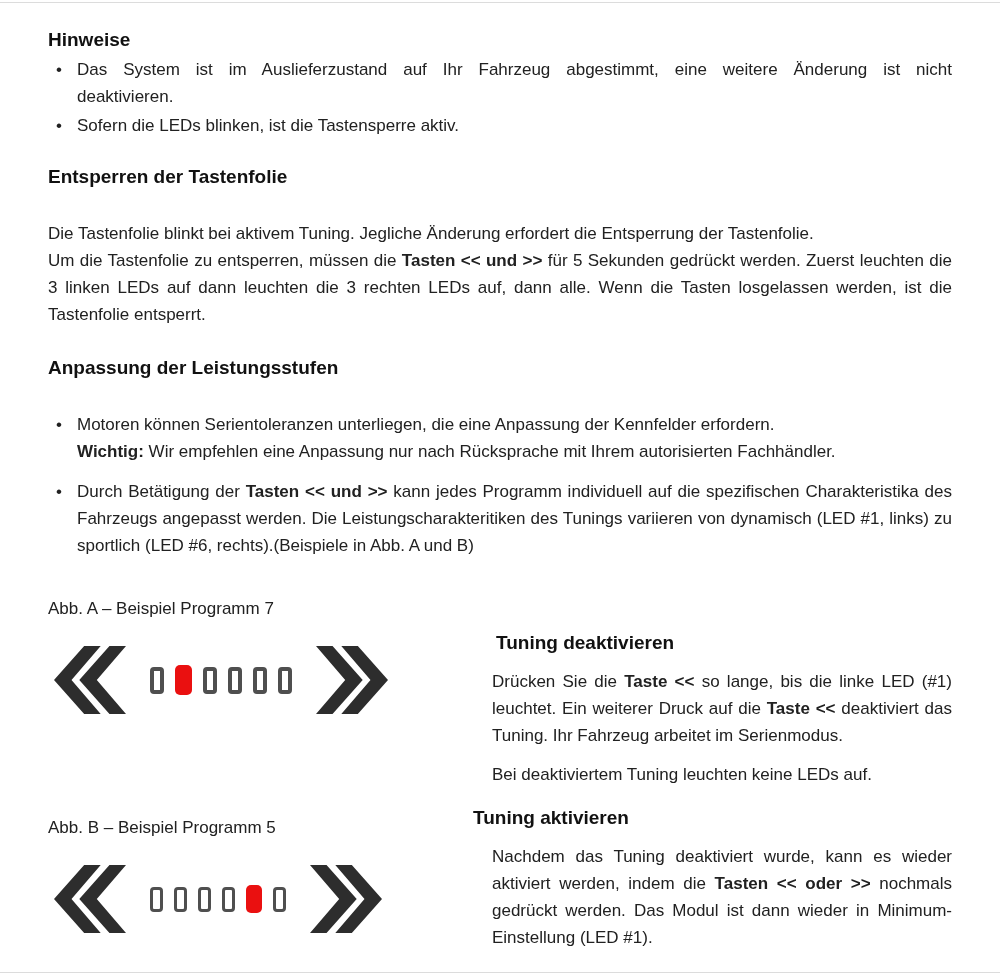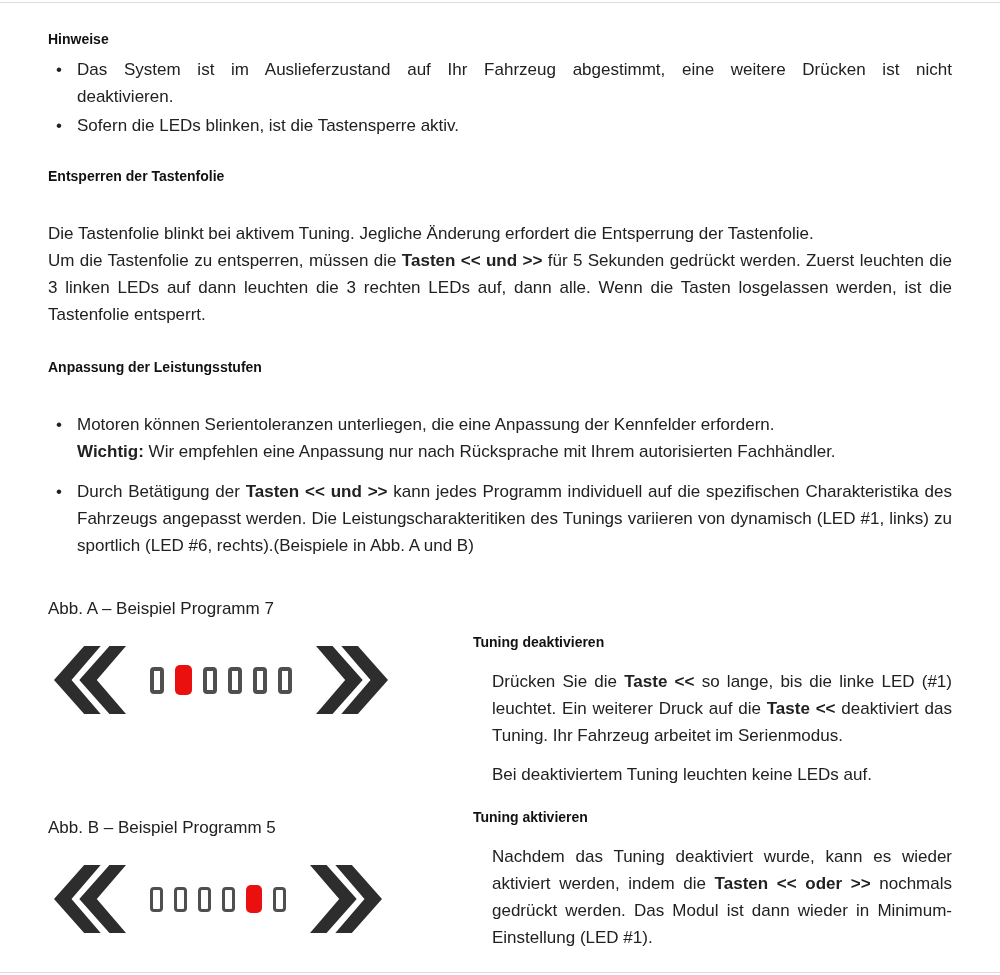--- a/index.html
+++ b/index.html
@@ -11,21 +11,21 @@
   body{
     width:1000px;height:975px;overflow:hidden;background:#ffffff;
     font-family:"Liberation Sans",sans-serif;
     font-size:17px;line-height:27px;color:var(--text);
     position:relative;
   }
   .hairline{position:absolute;left:0;right:0;height:1px;background:var(--hairline);}
   .hairline.top{top:2px;} .hairline.bottom{bottom:2px;}
   .page{padding:26px 48px 0 48px;}
 
-  h3{font-size:14px;line-height:27px;font-weight:bold;color:var(--heading);margin:0;}
+  h3{font-size:19px;line-height:27px;font-weight:bold;color:var(--heading);margin:0;}
   p{margin:0;}
   .just{text-align:justify;}
   .line-j{text-align:justify;text-align-last:justify;}
 
   ul{list-style:none;margin:3px 0 0 0;padding:0;}
   li{position:relative;padding-left:29px;margin-top:2px;}
   li::before{content:"\2022";position:absolute;left:8px;top:0;color:var(--text);}
 
   .sec-entsperren{margin-top:24px;}
   .sec-entsperren h3{margin-bottom:30px;}
@@ -42,36 +42,36 @@
   .led-panel{display:flex;align-items:center;gap:24px;margin-top:24px;margin-left:6px;}
   .leds{display:flex;align-items:center;gap:11px;}
   .led{width:14px;height:27px;border:4px solid var(--outline);border-radius:4px;background:#fff;}
   .led.active{width:17px;height:30px;border:none;background:var(--red);border-radius:5px;}
   .panel-b .led{width:13px;height:25px;border-width:3px;}
   .panel-b .led.active{width:16px;height:28px;border:none;}
   .chev{display:block;}
   .chev polygon{fill:var(--chev);}
   .chev.right{transform:scaleX(-1);}
 
-  .col-right h3.first{margin-top:34px;}
+  .col-right h3.first{margin-top:34px;margin-left:23px;}
   .col-right h3.second{margin-top:16px;}
   .col-right p{margin-top:12px;margin-left:19px;}
 </style>
 </head>
 <body>
 
 <div class="hairline top"></div>
 
 <div class="page">
 
   <section>
     <h3>Hinweise</h3>
     <ul>
       <li>
-        <div class="line-j">Das System ist im Auslieferzustand auf Ihr Fahrzeug abgestimmt, eine weitere Drücken ist nicht</div>
+        <div class="line-j">Das System ist im Auslieferzustand auf Ihr Fahrzeug abgestimmt, eine weitere Änderung ist nicht</div>
         <div>deaktivieren.</div>
       </li>
       <li><span>Sofern die LEDs blinken, ist die Tastensperre aktiv.</span></li>
     </ul>
   </section>
 
   <section class="sec-entsperren">
     <h3>Entsperren der Tastenfolie</h3>
     <p>Die Tastenfolie blinkt bei aktivem Tuning. Jegliche Änderung erfordert die Entsperrung der Tastenfolie.</p>
     <p class="just"><span>Um die Tastenfolie zu entsperren, müssen die </span><strong>Tasten &lt;&lt; und &gt;&gt;</strong><span> für 5 Sekunden gedrückt werden. Zuerst leuchten die 3 linken LEDs auf dann leuchten die 3 rechten LEDs auf, dann alle. Wenn die Tasten losgelassen werden, ist die Tastenfolie entsperrt.</span></p>

